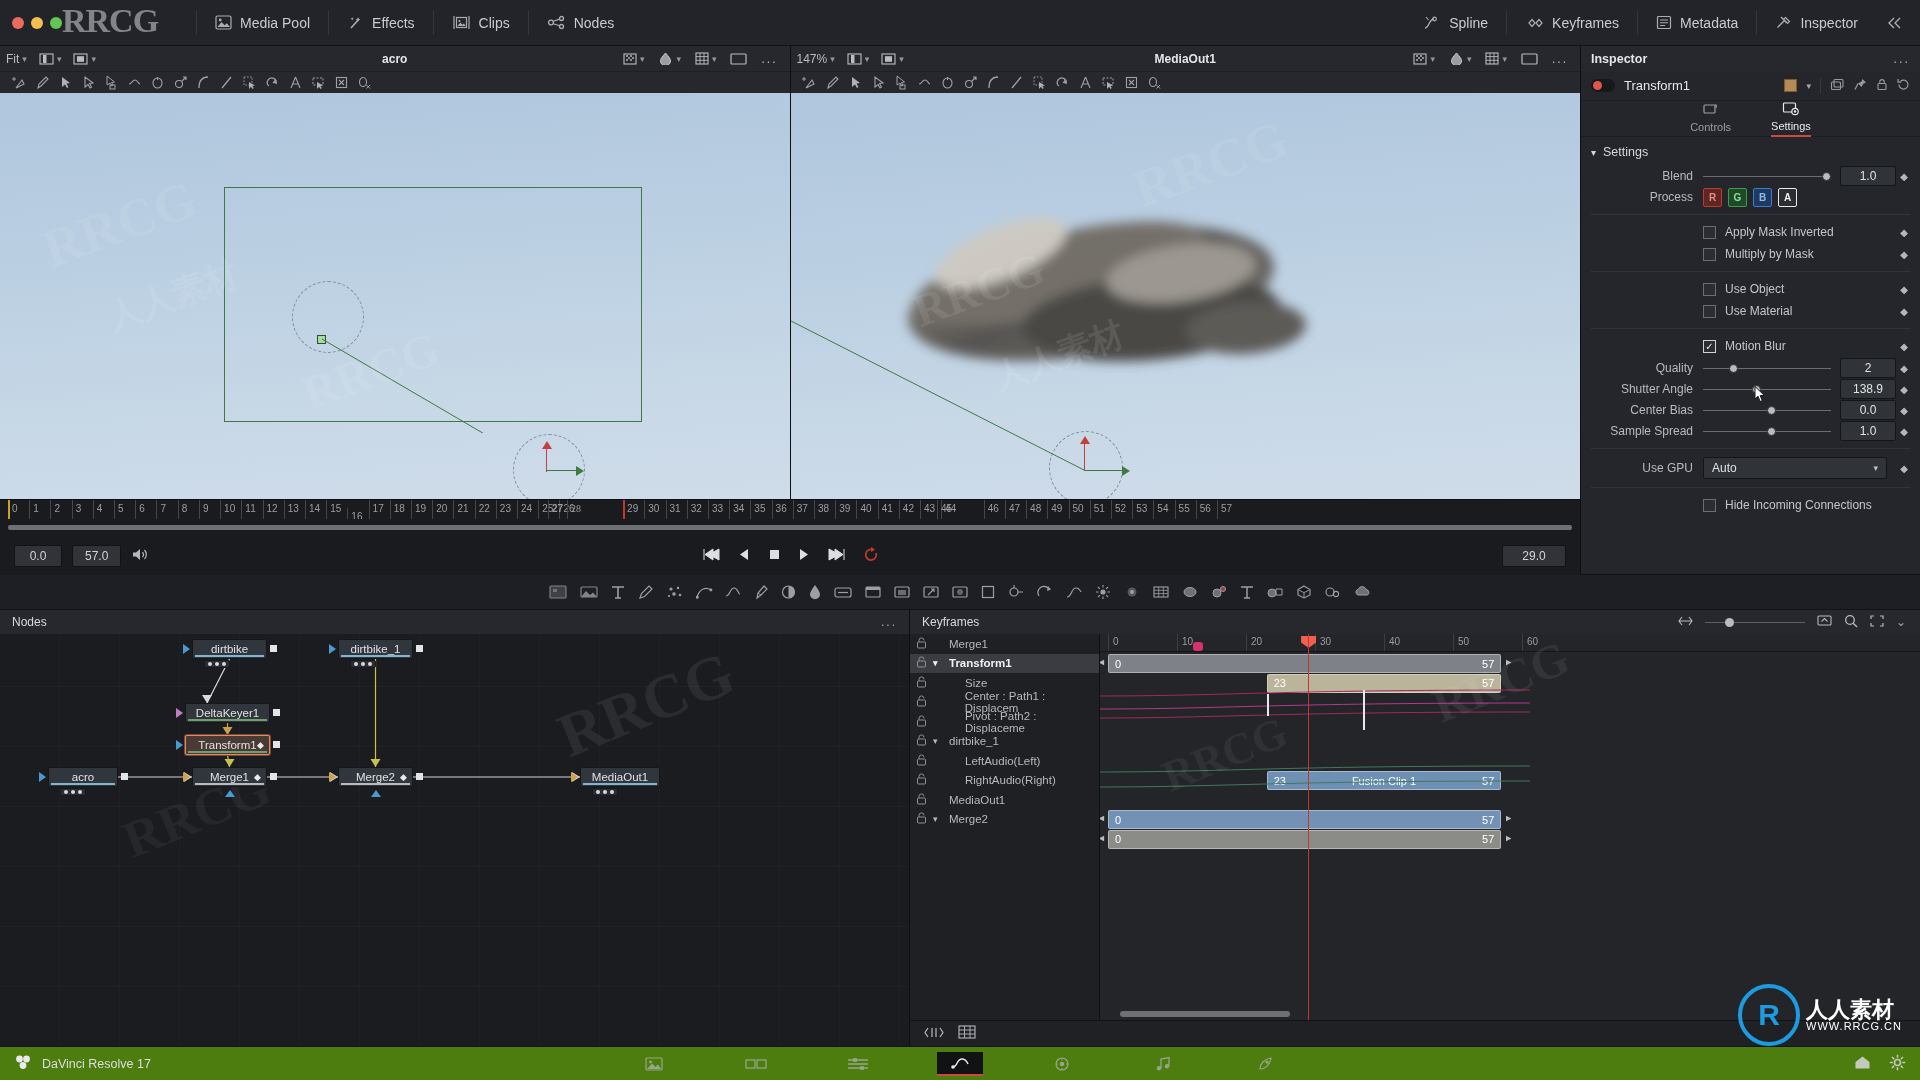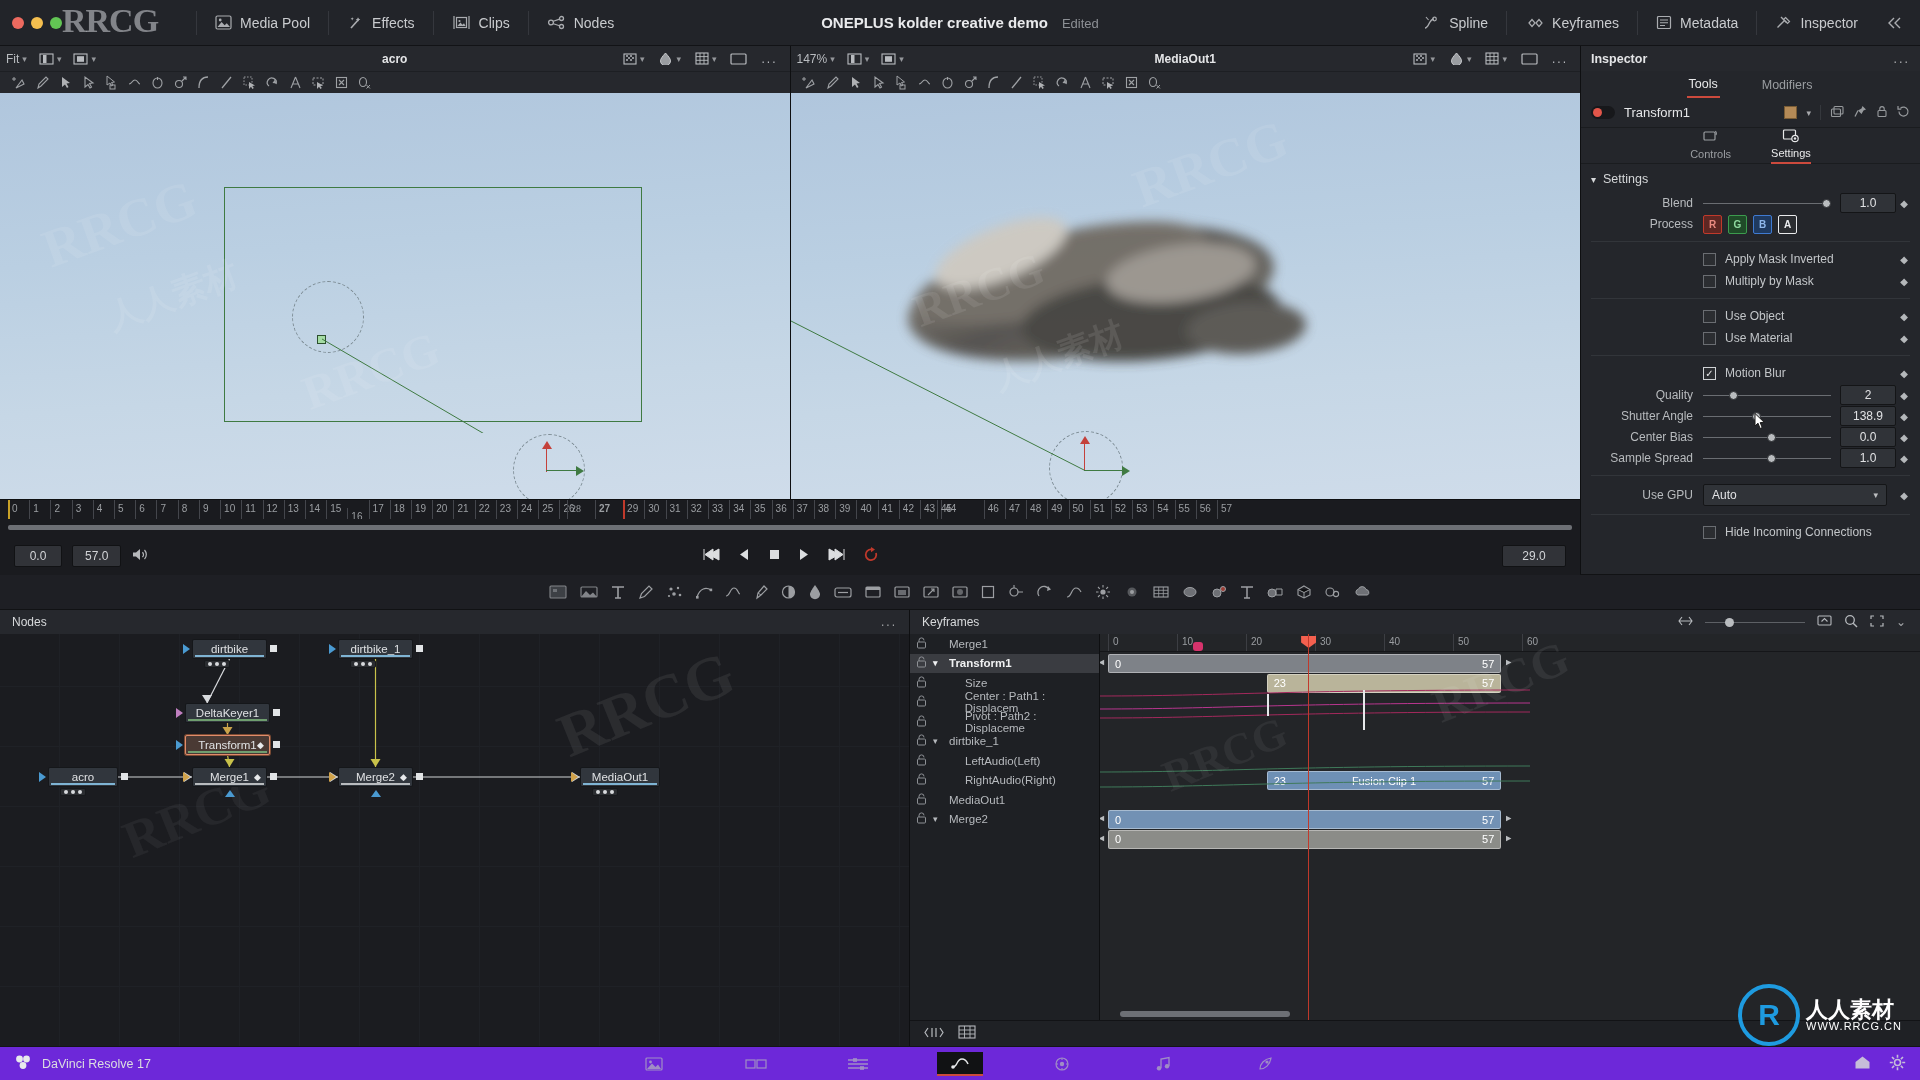--- a/index.html
+++ b/index.html
@@ -169,21 +169,21 @@
   .divider { height:1px; background:#32353a; margin:7px 10px; }
   .selectbox { flex:1; margin-left:0; background:#303338; border:1px solid #141517;
     border-radius:2px; padding:3px 8px; font-size:12px; display:flex; align-items:center;
     color:#e1e2e4; }
   .selectbox .cv { margin-left:auto; font-size:9px; opacity:.8; }
 
   
   .statusline { height:24px; background:#1e1f23; display:flex; align-items:center;
     padding:0 12px; font-size:11.5px; color:#b0b3b6; border-top:1px solid #111214; flex:none; }
   .statusline .mid { position:absolute; left:0; right:0; text-align:center; }
-  .taskbar { height:34px; background:#6d28d9; display:flex; align-items:center;
+  .taskbar { height:34px; background:#4d7c0f; display:flex; align-items:center;
     padding:0 14px; flex:none; border-top:1px solid #141518; position:relative; }
   .taskbar .brand { display:flex; align-items:center; gap:10px; font-size:12.5px; color:#dcdee0; }
   .pages { position:absolute; left:0; right:0; display:flex; justify-content:center;
     gap:56px; align-items:center; }
   .page { width:46px; height:24px; display:flex; align-items:center; justify-content:center;
     opacity:.7; }
   .page.active { background:#111214; border-bottom:2px solid #cc4a3d; opacity:1; }
   .tbright2 { margin-left:auto; display:flex; gap:18px; align-items:center; opacity:.85; }
 
   
@@ -254,23 +254,20 @@
         <svg width="19" height="15" viewBox="0 0 19 15">
             <circle cx="4" cy="7.5" r="2.4" fill="none" stroke="#c9cbce" stroke-width="1.3"></circle>
             <circle cx="14.5" cy="3.5" r="2" fill="none" stroke="#c9cbce" stroke-width="1.3"></circle>
             <circle cx="14.5" cy="11.5" r="2" fill="none" stroke="#c9cbce" stroke-width="1.3"></circle>
             <path d="M6.3 6.3 L12.6 4.1 M6.3 8.7 L12.6 10.8" stroke="#c9cbce" stroke-width="1.2"></path>
           </svg>
       </span>
       <span>Nodes</span>
     </div>
 
-    <div class="doctitle">
-      <span>ONEPLUS kolder creative demo</span><span class="edited">Edited</span>
-    </div>
 
     <div class="tbright">
       <div class="tbitem">
         <span class="glyph">
           <svg width="18" height="16" viewBox="0 0 18 16">
               <path d="M2 13 C6 13 6 4 11 4" stroke="#c9cbce" stroke-width="1.3" fill="none"></path>
               <circle cx="11.5" cy="4" r="1.8" fill="none" stroke="#c9cbce" stroke-width="1.2"></circle>
               <path d="M3 2 L5.5 5" stroke="#c9cbce" stroke-width="1.1"></path>
             </svg>
         </span>
@@ -733,21 +730,21 @@
           </div>
           <div class="tick" style="left: 517.053px;">
             <span>24</span>
           </div>
           <div class="tick" style="left: 538.263px;">
             <span>25</span>
           </div>
           <div class="tick" style="left: 559.474px;">
             <span>26</span>
           </div>
-          <div class="tick" style="left: 595px; font-weight: bold;">
+          <div class="tick" style="left: 548px; font-weight: bold;">
             <span>27</span>
           </div>
           <div class="tick" style="left: 567px; font-family: Liberation Serif, serif;">
             <span>28</span>
           </div>
           <div class="tick" style="left: 623.105px;">
             <span>29</span>
           </div>
           <div class="tick" style="left: 644.316px;">
             <span>30</span>
@@ -871,24 +868,20 @@
               </svg></span>
         </div>
         <div class="tfield tright" style="min-width:64px">29.0</div>
       </div>
     </div>
 
     <div class="inspector" style="height:528px">
       <div class="insHead">
         <span>Inspector</span>
         <span class="dots">...</span>
-      </div>
-      <div class="insTabs">
-        <span class="tab active">Tools</span>
-        <span class="tab">Modifiers</span>
       </div>
       <div class="nodeHead">
         <span class="toggle">
             <i></i>
           </span>
         <span class="nm">Transform1</span>
         <span class="hr">
           <span class="swatch"></span>
           <span style="font-size:9px">▾</span>
           <span style="width:1px;height:15px;background:#3a3d42;display:inline-block"></span>

